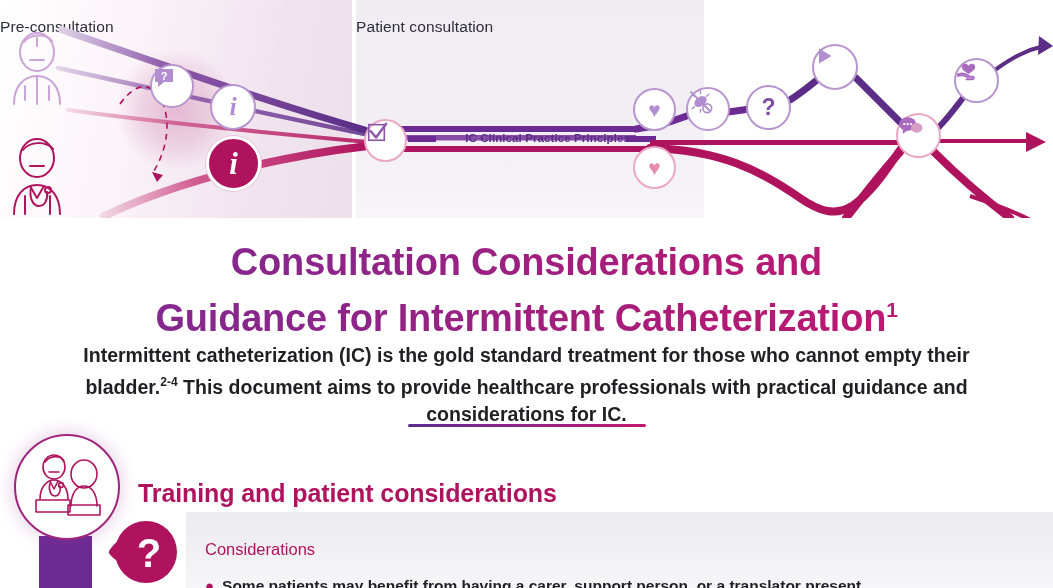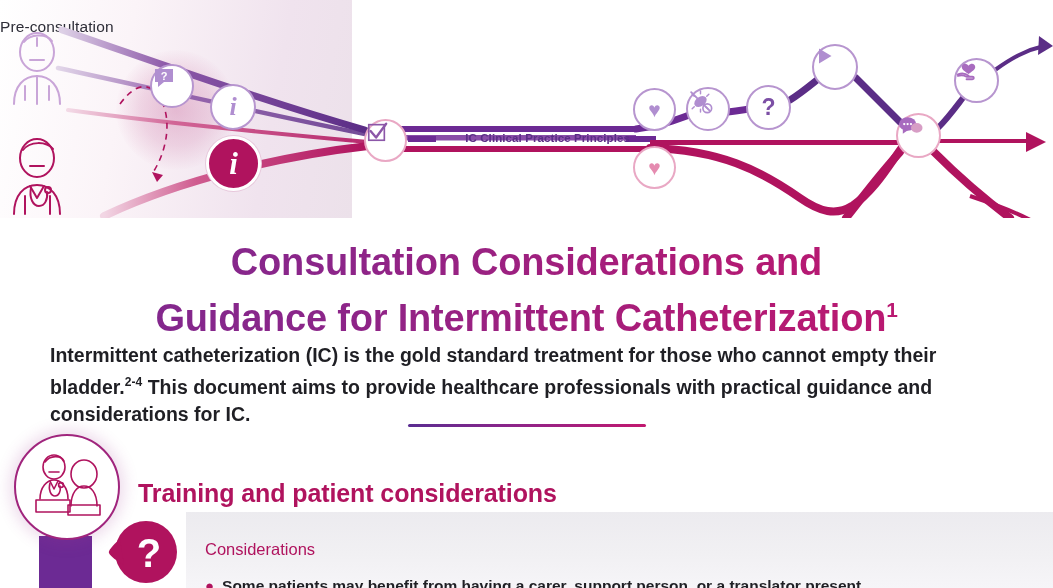--- a/index.html
+++ b/index.html
@@ -48,21 +48,21 @@
   .title{
     position:absolute;left:0;top:214px;width:1053px;text-align:center;
     font-size:38px;font-weight:700;line-height:47px;letter-spacing:-.2px;
     background:linear-gradient(95deg,#7b2a90 0%,#8c2589 32%,#b21a74 70%,#c2186f 100%);
     -webkit-background-clip:text;background-clip:text;color:transparent;
     -webkit-text-fill-color:transparent;
   }
   .title sup{font-size:.55em;vertical-align:super;}
 
   .intro{
-    position:absolute;left:50px;top:322px;width:953px;text-align:left;
+    position:absolute;left:50px;top:322px;width:953px;text-align:center;
     font-size:19.5px;line-height:27.5px;color:#1f1f24;font-weight:600;
   }
   .intro sup{font-size:.62em;vertical-align:super;}
 
   .divider{
     position:absolute;left:408px;top:424px;width:238px;height:3px;border-radius:2px;
     background:linear-gradient(90deg,#5a2d91 0%,#8e2489 45%,#c2186f 100%);
   }
 
   
@@ -100,20 +100,23 @@
 </style>
 </head>
 <body>
 
 <div id="stage">
 
   <div class="banner">
 
     <div class="col col-a">
       <div class="col-label">Pre-consultation</div>
+    </div>
+    <div class="col col-b">
+      <div class="col-label">Patient consultation</div>
     </div>
 
     <div class="glow"></div>
 
     <svg width="1053" height="218" viewBox="0 0 1053 218">
       <defs>
         <linearGradient id="gpur" x1="0" y1="0" x2="1" y2="0">
           <stop offset="0" stop-color="#ddd0e6"></stop>
             <stop offset="35%" stop-color="#8c57a8"></stop>
             <stop offset="100%" stop-color="#5b2d86"></stop>

